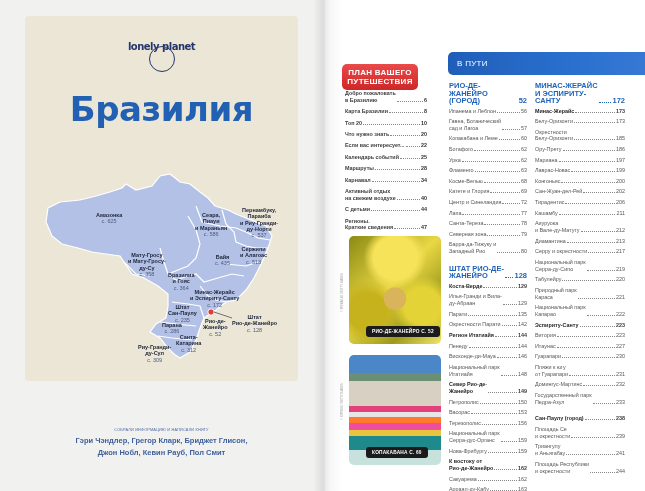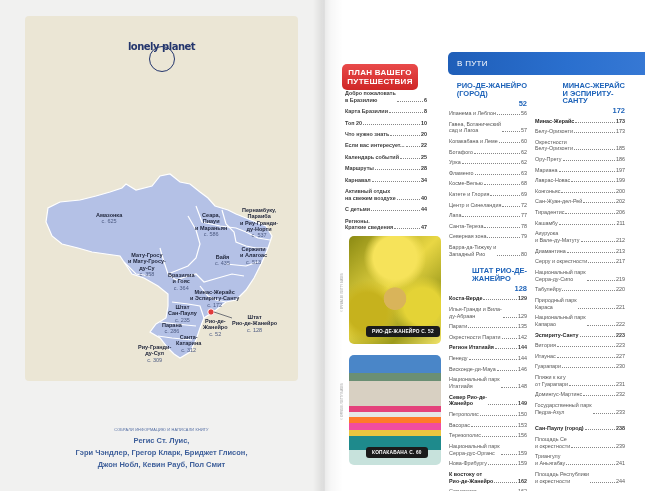--- a/index.html
+++ b/index.html
@@ -29,21 +29,21 @@
 
   .toc-col { position: absolute; font-size: 5.4px; color: #3a3a3a; }
   .toc-item { display: flex; align-items: flex-end; margin-bottom: 3.8px; line-height: 6.8px; }
   .toc-item .t { white-space: pre-line; }
   .toc-item .d { flex: 1; border-bottom: 1px dotted #888; margin: 0 1px 1.8px 1px; min-width: 4px; }
   .toc-item .p { font-weight: bold; }
   .toc-item.bold .t { font-weight: bold; color: #1f1f1f; }
   .plan-col .toc-item { color: #303030; margin-bottom: 4.6px; }
   .plan-col .toc-item .t { font-weight: bold; color: #404040; }
 
-  .sec-title { color: #1e63b9; font-weight: bold; font-size: 7.5px; line-height: 7.5px; display: flex; align-items: flex-end; margin-bottom: 3px; white-space: pre-line; flex-direction: column; }
+  .sec-title { color: #1e63b9; font-weight: bold; font-size: 7.5px; line-height: 7.5px; display: flex; align-items: flex-end; margin-bottom: 3px; white-space: pre-line; }
   .sec-title .d { flex: 1; border-bottom: 1.5px dotted #1e63b9; margin: 0 1px 1.5px 1px; }
   .sub-item { color: #575757; }
   .sub-item .p { font-weight: normal; }
   .spacer { height: 6px; }
 
   .photo { position: absolute; border-radius: 5px; overflow: hidden; }
   .photo-carnival { left: 24px; top: 236px; width: 92px; height: 108px; background:
     radial-gradient(circle at 50% 58%, #d9b45a 0 14%, transparent 15%),
     radial-gradient(circle at 50% 20%, #f6e35a 0 22%, transparent 32%),
     radial-gradient(circle at 20% 70%, #c6b21d 0 18%, transparent 30%),
@@ -55,24 +55,24 @@
   .photo-caption { position: absolute; left: 17px; bottom: 7px; background: #1b1b1b; color: #fff; font-size: 4.8px; font-weight: bold; padding: 3px 6px; border-radius: 3px; letter-spacing: 0.2px; }
   .photo-credit { position: absolute; font-size: 2.6px; color: #9a9a9a; transform: rotate(-90deg); transform-origin: left top; white-space: nowrap; }
 </style>
 </head>
 <body>
 
 <div class="left-page">
   <div class="cover">
     <div class="logo-ring"></div>
     <div class="logo">lonely planet</div>
+    <div class="cover-title">Бразилия</div>
 
     <div class="credits-cap">СОБРАЛИ ИНФОРМАЦИЮ И НАПИСАЛИ КНИГУ</div>
     <div class="credits">
-      <div>Регис Ст. Луис,</div>
       <div>Гэри Чэндлер, Грегор Кларк, Бриджет Глисон,</div>
       <div>Джон Нобл, Кевин Рауб, Пол Смит</div>
     </div>
   </div>
 
   <div class="map">
     <svg width="260" height="200" viewBox="0 0 260 200">
       <path d="M70 30 L82 26 L86 22 L96 28 L112 24 L120 14 L130 12 L140 20 L150 22 L160 30 L168 36 L175 44 L188 48 L196 52 L206 56 L216 60 L226 64 L232 74 L228 86 L222 100 L214 116 L206 128 L196 138 L186 140 L176 148 L164 156 L160 166 L156 178 L150 190 L140 196 L134 192 L128 186 L120 176 L110 170 L116 162 L126 156 L128 144 L128 132 L118 124 L104 116 L92 112 L84 100 L80 94 L66 92 L52 90 L38 86 L22 82 L12 74 L6 60 L8 46 L20 40 L40 38 L56 34 Z" fill="#b4c1e6" stroke="#ffffff" stroke-width="1.2"></path>
       <path d="M120 86 L124 100 L128 112 L136 118 L148 114 L156 112 L164 120 L178 116 L192 112 L204 114" fill="none" stroke="#ffffff" stroke-width="1.2"></path>
       <path d="M148 54 L156 68 L160 82 L156 96 L148 104 L128 112" fill="none" stroke="#ffffff" stroke-width="1.2"></path>

